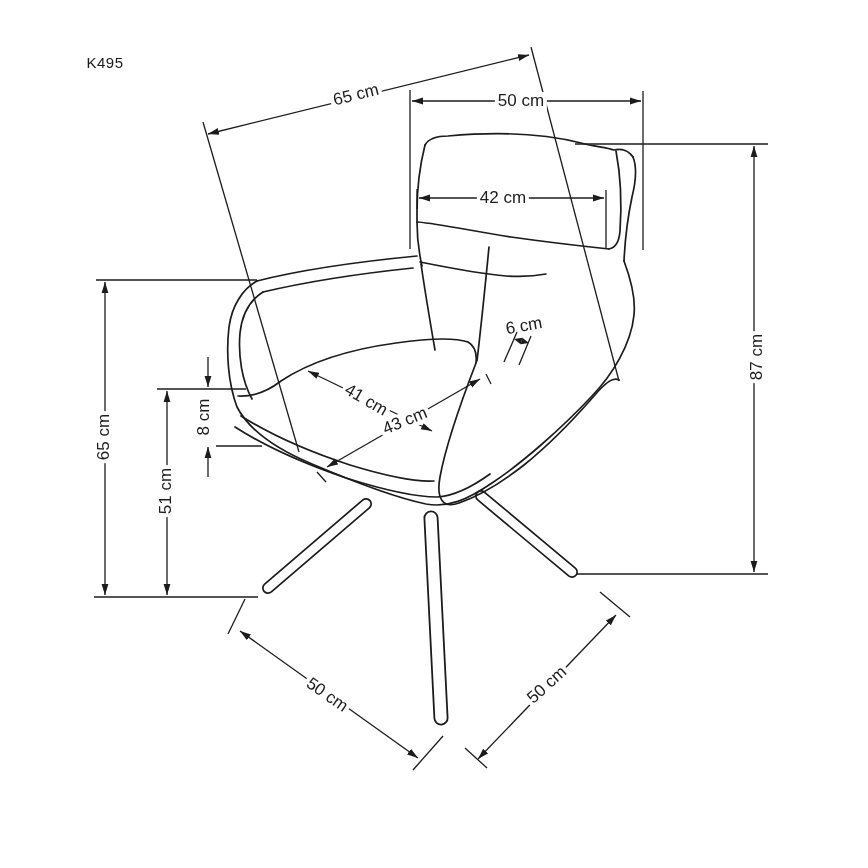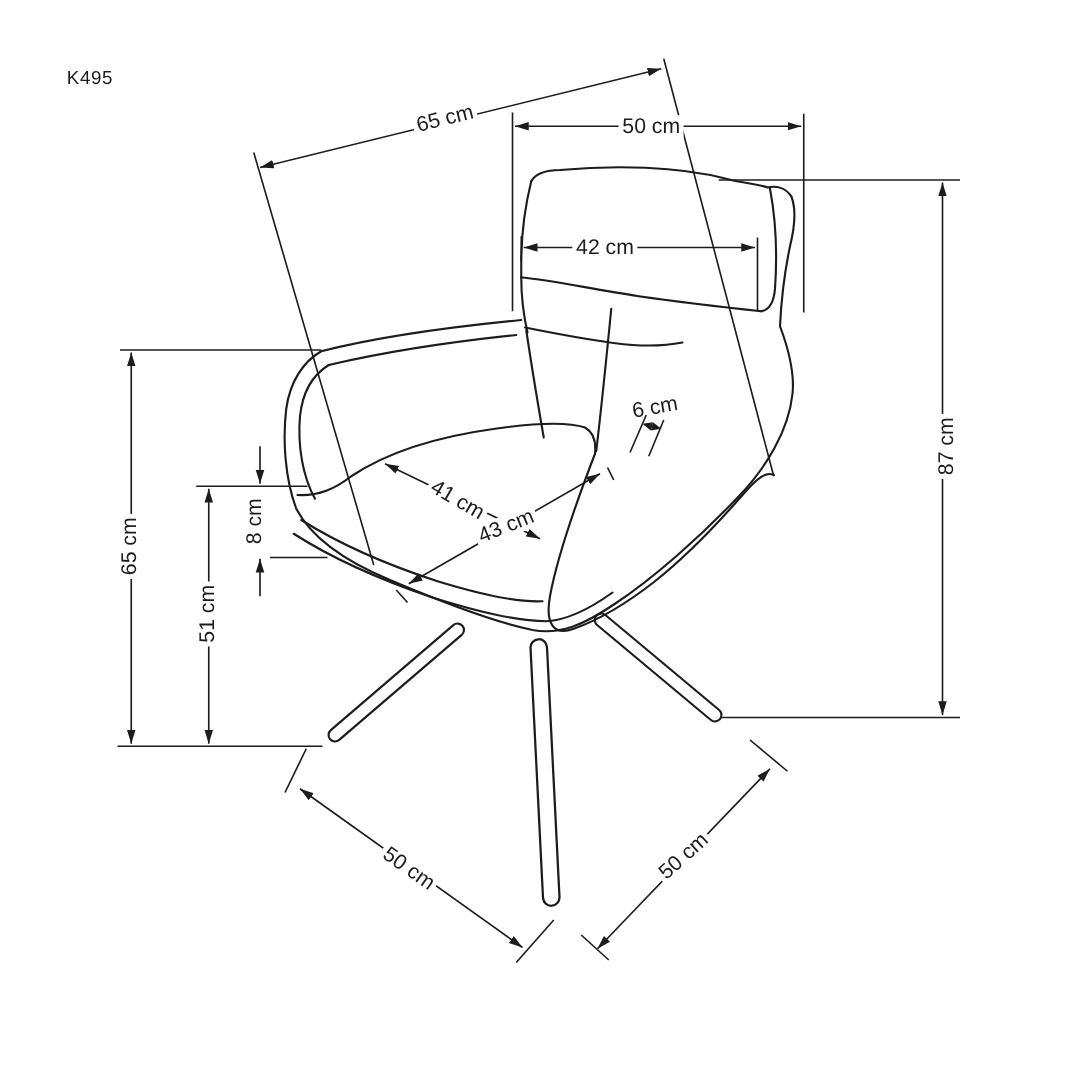--- a/index.html
+++ b/index.html
@@ -129,27 +129,27 @@
       <path d="M208,357 L208,387" marker-end="url(#arr)"></path>
       <path d="M208,477 L208,447" marker-end="url(#arr)"></path>
     </g>
 
     <g fill="#1c1c1c" stroke="none">
       <polygon points="514,339 520.6,344.3 522.4,337.7"></polygon>
       <polygon points="529,343 520.6,344.3 522.4,337.7"></polygon>
     </g>
   </svg>
 
-  <div class="lbl model nobg" style="left:72px;top:63px;--r:0deg">K495</div>
+  <div class="lbl model nobg" style="left:105px;top:63px;--r:0deg">K495</div>
 
   <div class="lbl" style="left:356px;top:95px;--r:-14deg">65 cm</div>
 
   <div class="lbl" style="left:521px;top:101px;--r:0deg">50 cm</div>
 
-  <div class="lbl" style="left:484px;top:198px;--r:0deg">42 cm</div>
+  <div class="lbl" style="left:503px;top:198px;--r:0deg">42 cm</div>
 
   <div class="lbl nobg" style="left:524px;top:326px;--r:-10deg">6 cm</div>
 
   <div class="lbl" style="left:366px;top:400px;--r:30deg">41 cm</div>
 
   <div class="lbl" style="left:405px;top:421px;--r:-22deg">43 cm</div>
 
   <div class="lbl" style="left:757px;top:357px;--r:-90deg">87 cm</div>
 
   <div class="lbl" style="left:104px;top:437px;--r:-90deg">65 cm</div>

